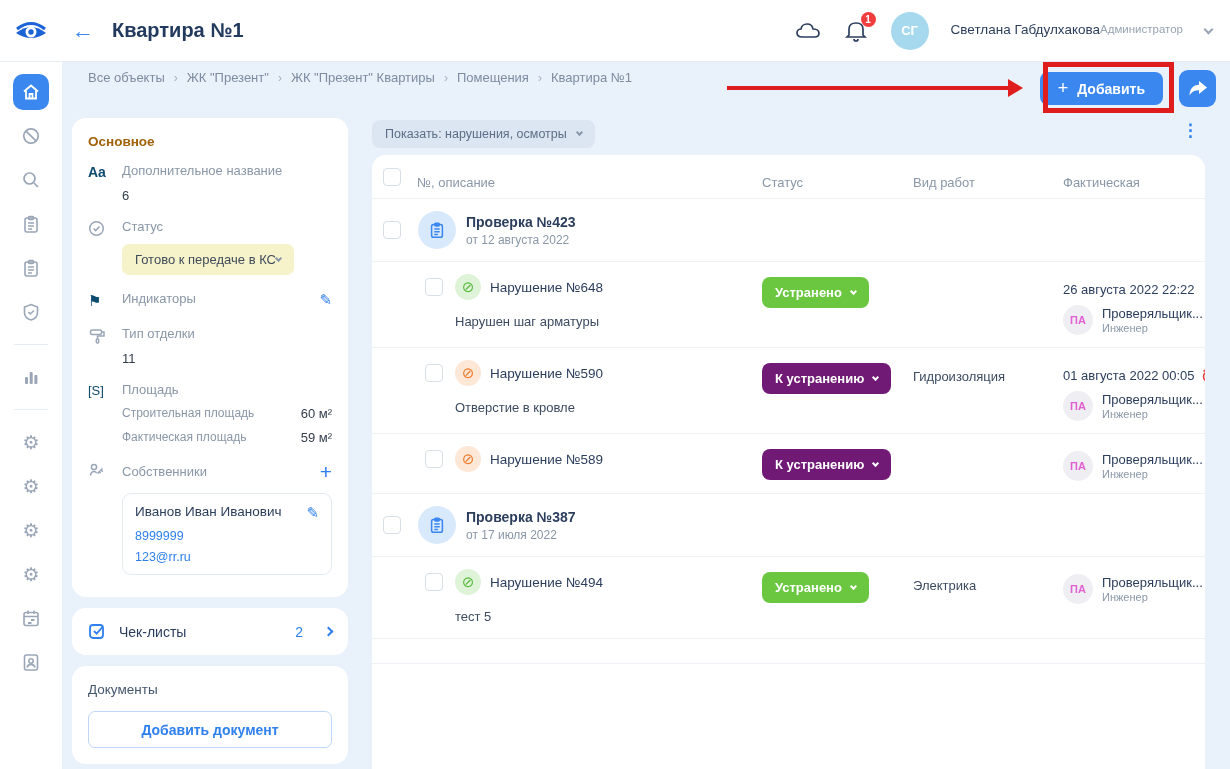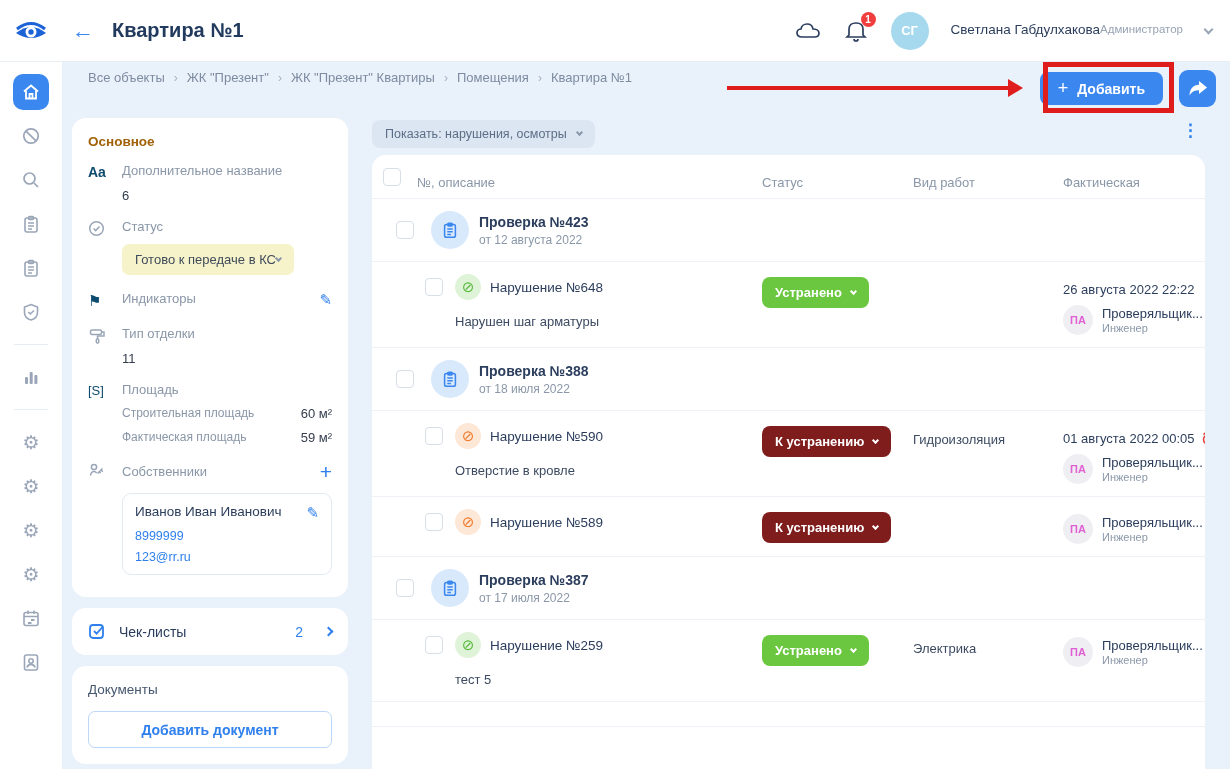--- a/index.html
+++ b/index.html
@@ -84,39 +84,39 @@
                 display:inline-flex; align-items:center; gap:10px; cursor:pointer; }
   .dots { color:#2f80ed; font-size:17px; font-weight:bold; letter-spacing:0; cursor:pointer; padding:0 6px; }
   .tablecard { background:#fff; border-radius:14px 14px 0 0; position:absolute; left:0; right:0; top:35px; bottom:-20px; overflow:hidden; }
   .trow { display:grid; grid-template-columns:390px 151px 150px 142px; border-bottom:1px solid #eef2f7; }
   .thead { height:44px; align-items:center; }
   .th { font-size:13px; color:#8a97a8;margin-top:12px; }
   .thead .c-desc { display:flex; align-items:center; gap:16px; padding-left:11px; }
   .cb { width:18px; height:18px; border:1.5px solid #d7dee8; border-radius:4px; background:#fff; flex:none; cursor:pointer; }
   
   .insp { padding:12px 0; }
-  .insp .c-desc { display:flex; align-items:center; padding-left:24px; gap:0; }
+  .insp .c-desc { display:flex; align-items:center; padding-left:11px; gap:0; }
   .iicon { width:38px; height:38px; border-radius:50%; background:#d9e9fc; color:#3a87f0; margin:0 10px 0 17px;
            display:flex; align-items:center; justify-content:center; flex:none; }
   .ititle { font-size:14px; color:#2c3e5d; font-weight:bold; cursor:pointer; }
   .idate { font-size:12px; color:#8a97a8; margin-top:3px; }
   
   .viol { padding:12px 0 12px 0; }
   .viol .c-desc { padding-left:53px; }
   .vline { display:flex; align-items:center; }
   .vicon { width:26px; height:26px; border-radius:50%; margin:0 9px 0 12px; display:flex; align-items:center; justify-content:center;
            font-size:15px; flex:none; }
   .vicon.done { background:#dff3d8; color:#57b93c; }
   .vicon.todo { background:#fde7d6; color:#ef7a2a; }
   .vtitle { font-size:13.5px; color:#2c3e5d; cursor:pointer; }
   .vdesc { font-size:13px; color:#3c4a61; margin:14px 0 2px 30px; }
   .stbtn { border:none; border-radius:8px; color:#fff; font-size:13px; font-weight:bold; padding:8px 13px;
            display:inline-flex; align-items:center; gap:9px; cursor:pointer; font-family:inherit; margin-top:1px; }
   .stbtn.done { background:#6ac73f; }
-  .stbtn.todo { background:#7f1d1d; }
+  .stbtn.todo { background:#701a75; }
   .c-status, .c-work, .c-fix { padding-top:2px; }
   .c-work { font-size:13px; color:#3c4a61; padding-top:9px; }
   .fixdate { font-size:13px; color:#2c3e5d; display:flex; align-items:center; gap:6px; margin:6px 0 8px 0; white-space:nowrap; }
   .assignee { display:flex; align-items:center; gap:9px; cursor:pointer; }
   .pavatar { width:30px; height:30px; border-radius:50%; background:#efeef2; color:#e05fd3; font-size:11px; font-weight:bold;
              display:flex; align-items:center; justify-content:center; flex:none; }
   .ainfo { display:flex; flex-direction:column; min-width:0; }
   .aname { font-size:13px; color:#2c3e5d; white-space:nowrap; overflow:hidden; text-overflow:ellipsis; }
   .arole { font-size:11px; color:#8a97a8; margin-top:1px; }
   .alarm { flex:none; }
@@ -432,39 +432,20 @@
           <div class="assignee">
             <span class="pavatar">ПА</span>
             <span class="ainfo">
               <span class="aname">Проверяльщик...</span>
               <span class="arole">Инженер</span>
             </span>
           </div>
         </div>
       </div>
 
-      <div class="trow insp">
-        <div class="c-desc">
-          <span class="cb"></span>
-          <span class="iicon">
-            <svg width="18" height="18" viewBox="0 0 20 20" fill="none" stroke="#3a87f0" stroke-width="1.7">
-              <rect x="4" y="4" width="12" height="14" rx="2"></rect>
-                <rect x="7.5" y="2.5" width="5" height="3" rx="1" fill="#3a87f0"></rect>
-              <path d="M7 9 H13 M7 12 H13 M7 15 H11"></path>
-            </svg>
-          </span>
-          <span>
-            <div class="ititle">Проверка №388</div>
-            <div class="idate">от 18 июля 2022</div>
-          </span>
-        </div>
-        <div></div>
-          <div></div>
-          <div></div>
-      </div>
 
       <div class="trow viol">
         <div class="c-desc">
           <div class="vline">
             <span class="cb"></span>
             <span class="vicon todo">
                 <span>⊘</span>
               </span>
             <span class="vtitle">Нарушение №590</span>
           </div>
@@ -544,21 +525,21 @@
           <div></div>
       </div>
 
       <div class="trow viol">
         <div class="c-desc">
           <div class="vline">
             <span class="cb"></span>
             <span class="vicon done">
                 <span>⊘</span>
               </span>
-            <span class="vtitle">Нарушение №259</span>
+            <span class="vtitle">Нарушение №494</span>
           </div>
           <div class="vdesc">тест 5</div>
         </div>
         <div class="c-status">
           <button class="stbtn done">
             <span>Устранено</span>
               <span class="chev small white"></span>
           </button>
         </div>
         <div class="c-work">Электрика</div>

